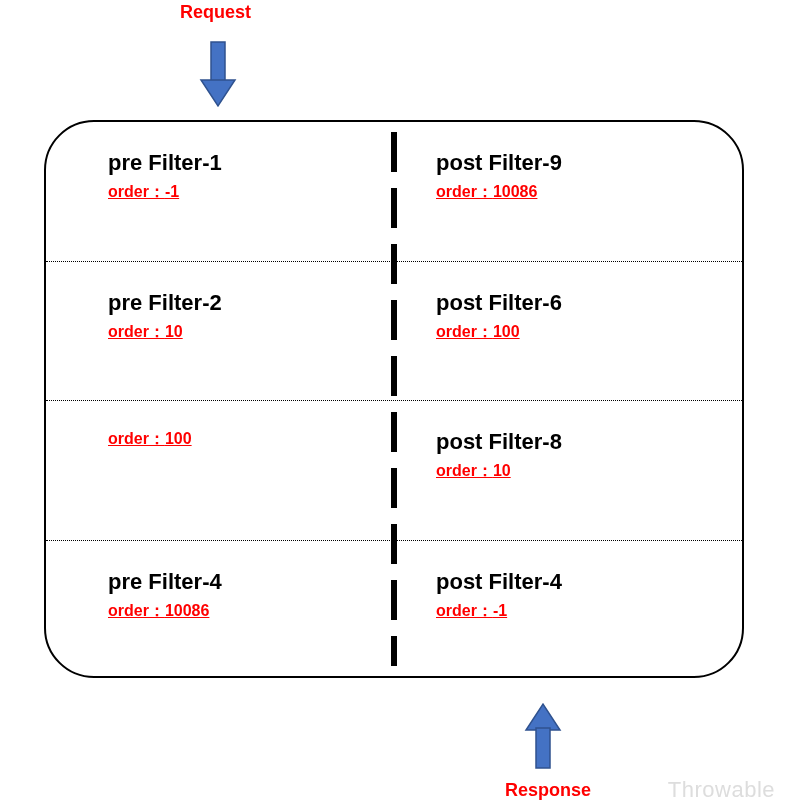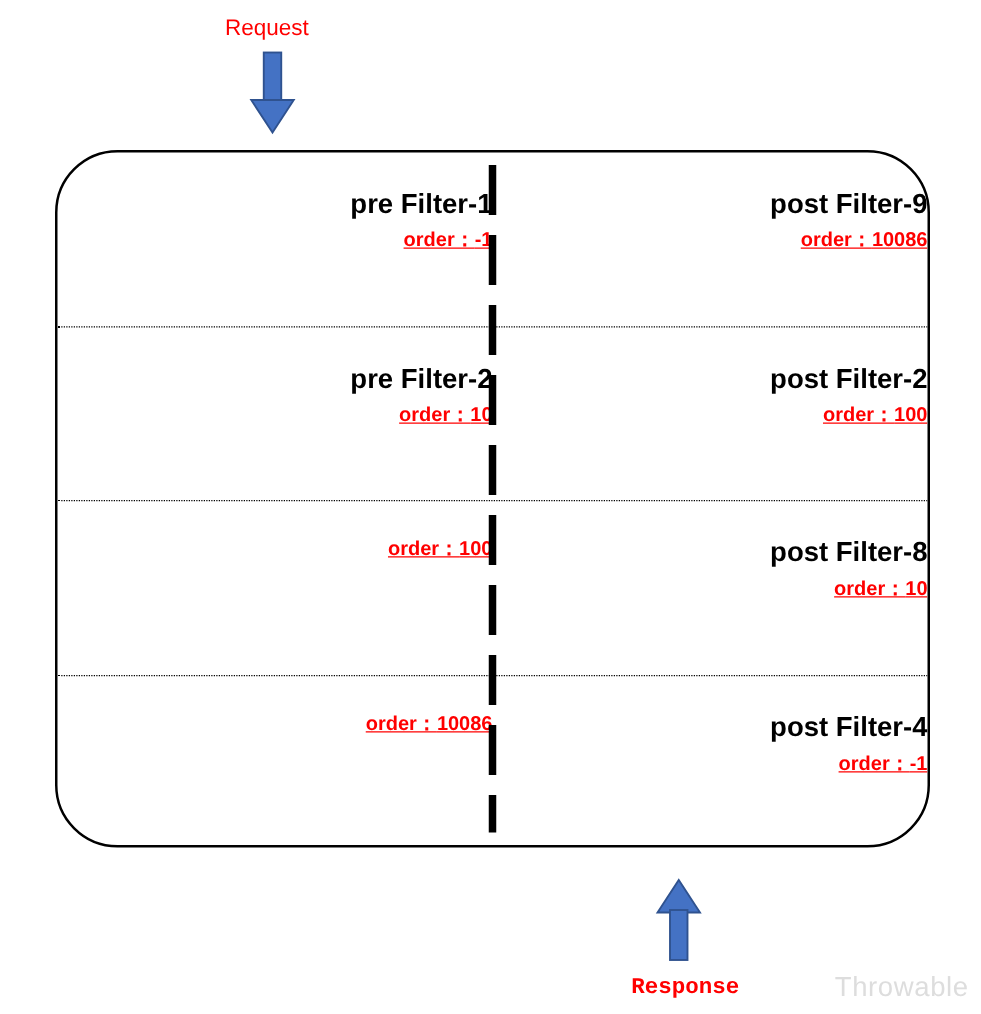--- a/index.html
+++ b/index.html
@@ -5,55 +5,53 @@
     * { box-sizing: border-box; margin: 0; padding: 0; }
     body {
       width: 785px;
       height: 811px;
       position: relative;
       font-family: Arial, "Microsoft YaHei", sans-serif;
       background: #fff;
     }
     .request-label {
       position: absolute;
-      top: 12px;
+      top: 2px;
       left: 180px;
       color: #ff0000;
-      font-weight: normal;
+      font-weight: bold;
       font-size: 18px;
     }
     .response-label {
       position: absolute;
       top: 780px;
       left: 505px;
       color: #ff0000;
       font-weight: bold;
       font-size: 18px;
-      font-family: Liberation Mono, monospace;
     }
     .arrow-down {
       position: absolute;
       top: 40px;
       left: 198px;
     }
     .arrow-up {
       position: absolute;
       top: 700px;
       left: 523px;
     }
     .filter-box {
       position: absolute;
       top: 120px;
       left: 44px;
       width: 700px;
       height: 558px;
       border: 2.5px solid #000;
       border-radius: 50px;
       overflow: hidden;
-      text-align: right;
     }
     .row {
       position: relative;
       width: 100%;
       height: 139.5px;
       display: flex;
     }
     .row:not(:last-child) {
       border-bottom: 1.5px dotted #000;
     }
@@ -120,35 +118,36 @@
       <div class="filter-name">post Filter-9</div>
       <div class="filter-order"><span>order：</span><span>10086</span></div>
     </div>
   </div>
   <div class="row">
     <div class="cell">
       <div class="filter-name">pre Filter-2</div>
       <div class="filter-order"><span>order：</span><span>10</span></div>
     </div>
     <div class="cell cell-right">
-      <div class="filter-name">post Filter-2</div>
+      <div class="filter-name">post Filter-6</div>
       <div class="filter-order"><span>order：</span><span>100</span></div>
     </div>
   </div>
   <div class="row">
     <div class="cell">
       <div class="filter-order"><span>order：</span><span>100</span></div>
     </div>
     <div class="cell cell-right">
       <div class="filter-name">post Filter-8</div>
       <div class="filter-order"><span>order：</span><span>10</span></div>
     </div>
   </div>
   <div class="row">
     <div class="cell">
+      <div class="filter-name">pre Filter-4</div>
       <div class="filter-order"><span>order：</span><span>10086</span></div>
     </div>
     <div class="cell cell-right">
       <div class="filter-name">post Filter-4</div>
       <div class="filter-order"><span>order：</span><span>-1</span></div>
     </div>
   </div>
 </div>
 
 <div class="center-divider">

